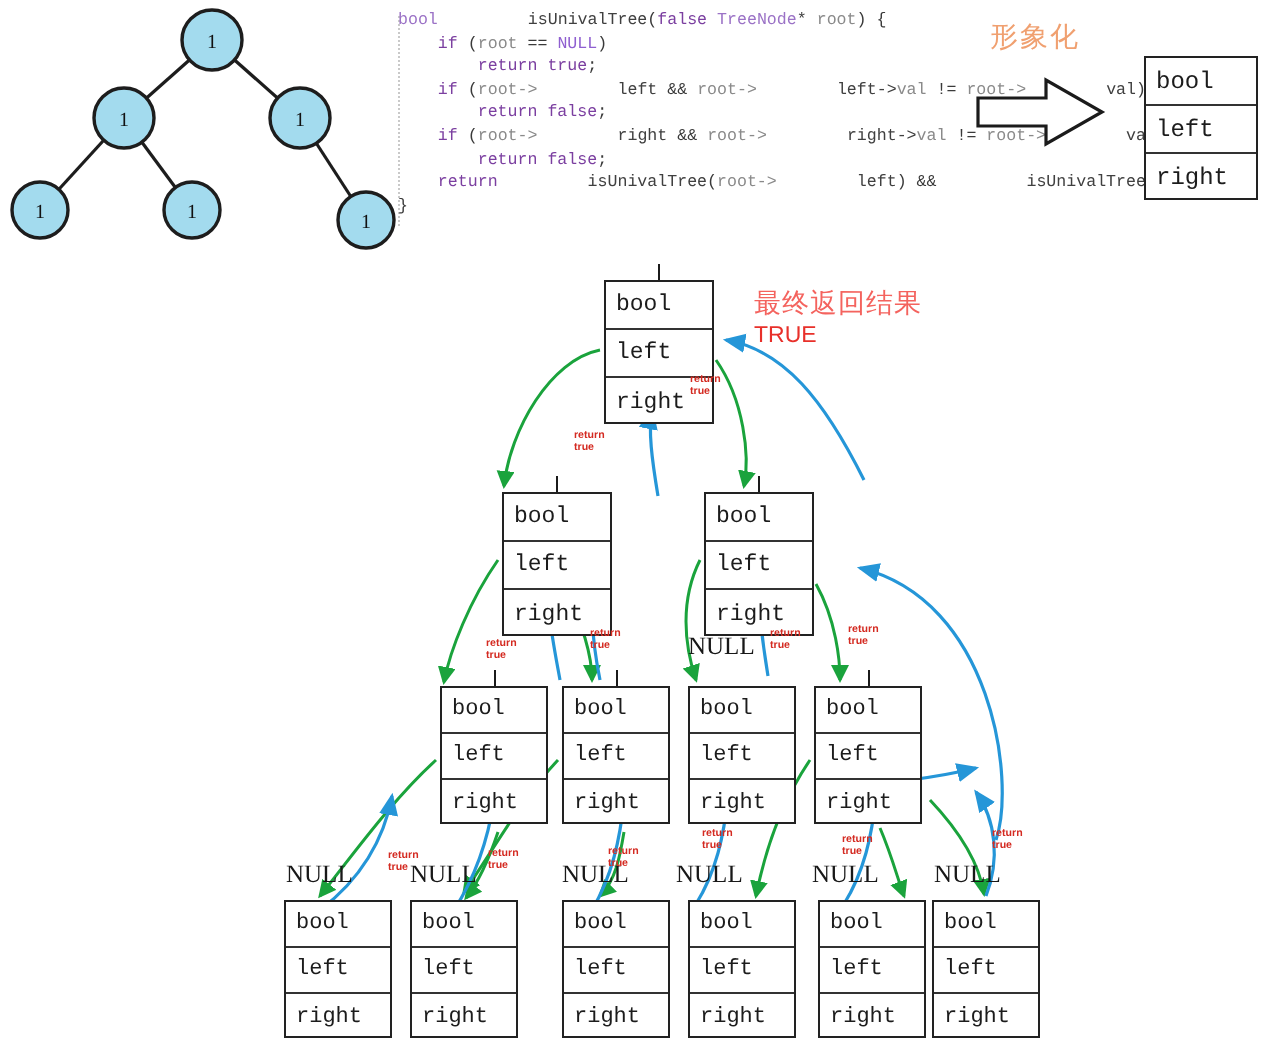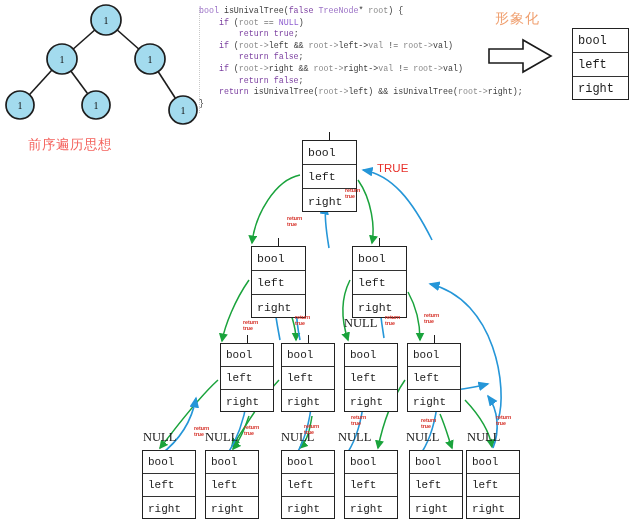--- a/index.html
+++ b/index.html
@@ -20,21 +20,21 @@
     position:absolute;
     left:199px;top:5px;
     font-family:"Liberation Mono", monospace;
     font-size:8.3px;
     line-height:11.6px;
     white-space:pre;
     color:#3a3a3a;
   }
   .code .kw{color:#7b3fa0;}
   .code .ty{color:#9b72c6;}
-  .code .fn{color:#404040;}
+  .code .fn{color:#404040;margin-left:40px;}
   .code .id{color:#8a8a8a;}
   .code .null{color:#8f5fd0;}
   .code-bar{
     position:absolute;left:199px;top:8px;width:1px;height:105px;
     border-left:1px dotted #c9c9c9;
   }
 
   
   .xiangxiang{
     position:absolute;left:495px;top:10px;
@@ -139,21 +139,20 @@
     <g font-family="Liberation Serif, serif" font-size="10" fill="#111" text-anchor="middle">
       <text x="106" y="24">1</text>
       <text x="62" y="63">1</text>
       <text x="150" y="63">1</text>
       <text x="20" y="109">1</text>
       <text x="96" y="109">1</text>
       <text x="183" y="114">1</text>
     </g>
   </svg>
 
-  <div class="cn-red" style="left:28px;top:136px;">前序遍历思想</div>
 
   <div class="code-bar"></div>
   <div class="code"><span class="ty">bool</span> <span class="fn">isUnivalTree</span>(<span class="kw">false</span> <span class="ty">TreeNode</span>* <span class="id">root</span>) {
     <span class="kw">if</span> (<span class="id">root</span> == <span class="null">NULL</span>)
         <span class="kw">return</span> <span class="kw">true</span>;
     <span class="kw">if</span> (<span class="id">root-&gt;</span><span class="fn">left</span> &amp;&amp; <span class="id">root-&gt;</span><span class="fn">left-&gt;</span><span class="id">val</span> != <span class="id">root-&gt;</span><span class="fn">val</span>)
         <span class="kw">return</span> <span class="kw">false</span>;
     <span class="kw">if</span> (<span class="id">root-&gt;</span><span class="fn">right</span> &amp;&amp; <span class="id">root-&gt;</span><span class="fn">right-&gt;</span><span class="id">val</span> != <span class="id">root-&gt;</span><span class="fn">val</span>)
         <span class="kw">return</span> <span class="kw">false</span>;
     <span class="kw">return</span> <span class="fn">isUnivalTree</span>(<span class="id">root-&gt;</span><span class="fn">left</span>) &amp;&amp; <span class="fn">isUnivalTree</span>(<span class="id">root-&gt;</span><span class="fn">right</span>);
@@ -308,20 +307,21 @@
   </div>
 
   <div class="nullv" style="left:344px;top:316px;">NULL</div>
   <div class="nullv" style="left:143px;top:430px;">NULL</div>
   <div class="nullv" style="left:205px;top:430px;">NULL</div>
   <div class="nullv" style="left:281px;top:430px;">NULL</div>
   <div class="nullv" style="left:338px;top:430px;">NULL</div>
   <div class="nullv" style="left:406px;top:430px;">NULL</div>
   <div class="nullv" style="left:467px;top:430px;">NULL</div>
 
+  <div class="cn-red" style="left:377px;top:143px;">最终返回结果</div>
   <div class="lbl-true" style="left:377px;top:162px;">TRUE</div>
 
   <div class="rt" style="left:345px;top:188px;">
     <span>return</span><br>
     <span>true</span>
   </div>
   <div class="rt" style="left:287px;top:216px;">
     <span>return</span><br>
     <span>true</span>
   </div>

